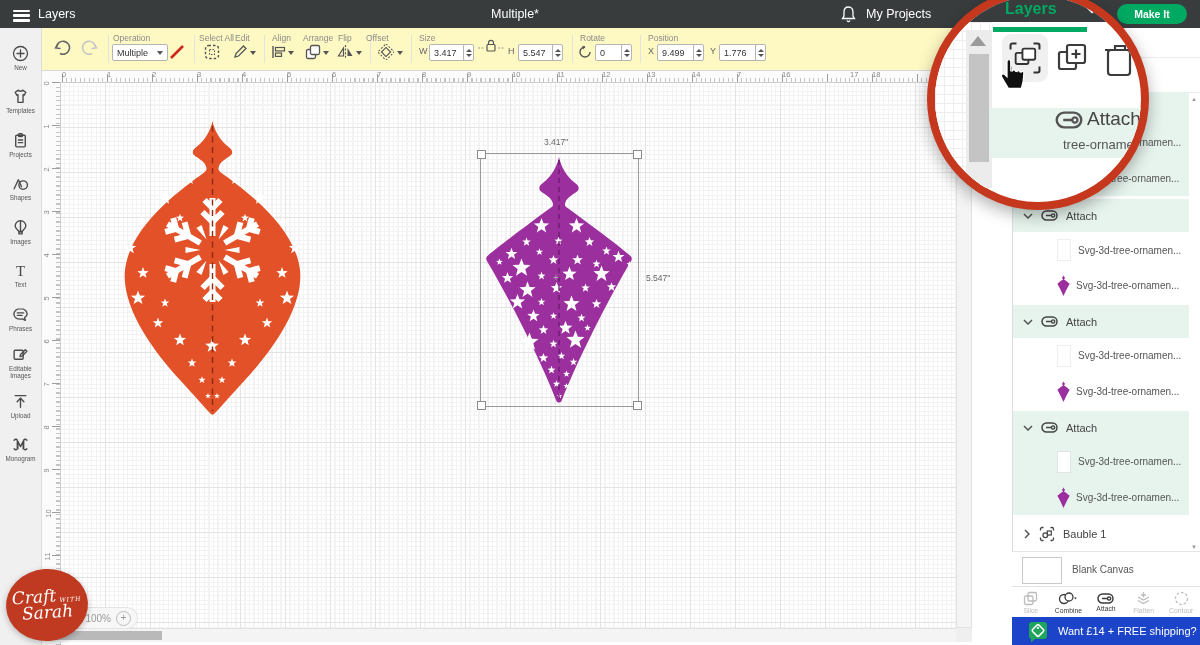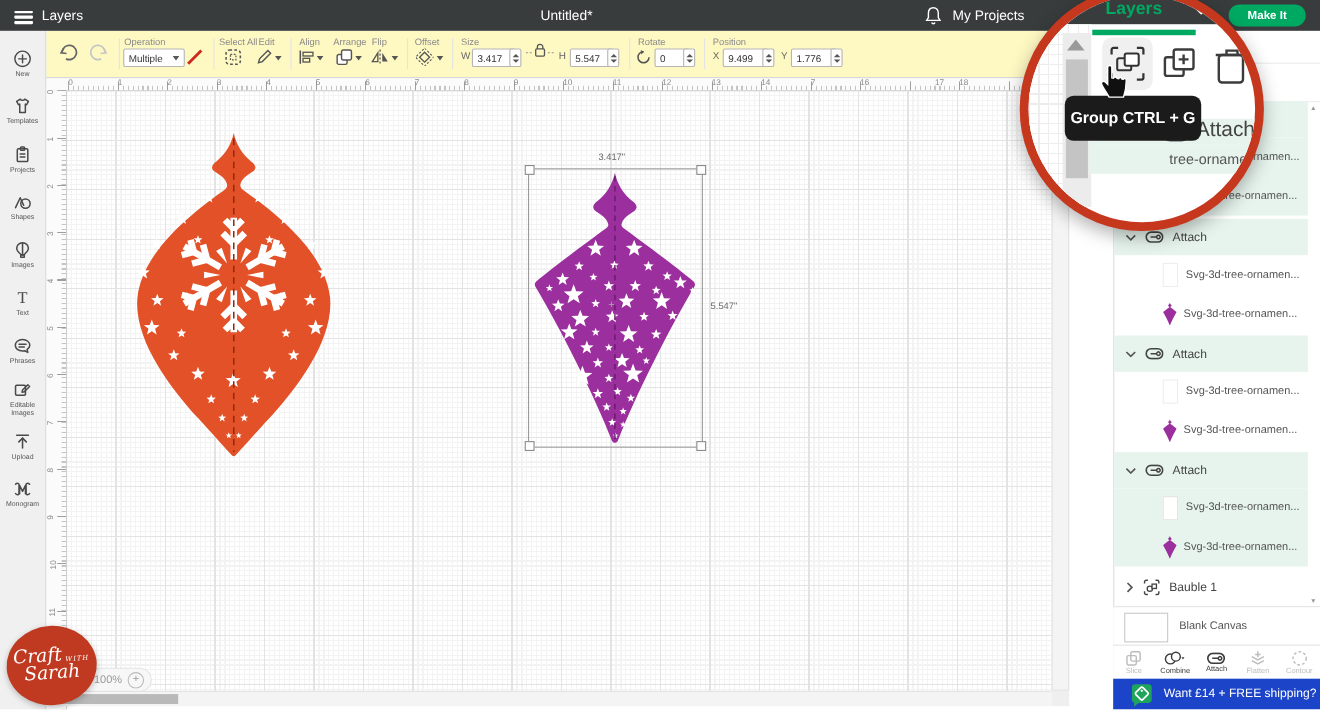--- a/index.html
+++ b/index.html
@@ -108,21 +108,21 @@
   </defs>
 </svg>
 
 <div class="abs topbar">
   <div class="abs burger" style="left:13px;top:7px">
       <span></span>
       <span></span>
       <span></span>
     </div>
   <div class="abs t" style="left:38px;top:7px">Layers</div>
-  <div class="abs t" style="left:455px;top:7px;width:120px;text-align:center">Untitled*</div>
+  <div class="abs t" style="left:455px;top:7px;width:120px;text-align:center">Multiple*</div>
   <svg class="abs" style="left:840px;top:5px" width="17" height="18" viewBox="0 0 17 18">
     <path d="M8.5 2 C5.6 2 4 4.2 4 7 L4 11 L2.5 13.5 L14.5 13.5 L13 11 L13 7 C13 4.2 11.4 2 8.5 2 Z" fill="none" stroke="#fff" stroke-width="1.3"></path>
     <path d="M7 15.5 a1.6 1.6 0 0 0 3 0" fill="none" stroke="#fff" stroke-width="1.3"></path>
   </svg>
   <div class="abs t" style="left:866px;top:7px">My Projects</div>
 </div>
 <div class="abs makeit">Make It</div>
 
 <div class="abs toolbar">
   <svg class="abs" style="left:12px;top:12px" width="18" height="16" viewBox="0 0 18 16">
@@ -172,21 +172,21 @@
   <span class="caret abs" style="left:281px;top:23px"></span>
   <div class="tlabel" style="left:296px">Flip</div>
   <svg class="abs" style="left:295px;top:16px" width="17" height="16">
     <line x1="8.5" y1="1" x2="8.5" y2="15" stroke="#555" stroke-width="1.1" stroke-dasharray="2 1.6"></line>
     <path d="M6.5 4 L6.5 12 L1.5 12 Z" fill="none" stroke="#555" stroke-width="1.2"></path>
     <path d="M10.5 4 L10.5 12 L15.5 12 Z" fill="#555"></path>
   </svg>
   <span class="caret abs" style="left:314px;top:23px"></span>
   <div class="vdiv" style="left:328px"></div>
 
-  <div class="tlabel" style="left:335px">Offset</div>
+  <div class="tlabel" style="left:324px">Offset</div>
   <svg class="abs" style="left:336px;top:16px" width="16" height="16">
     <rect x="4.8" y="4.8" width="6.4" height="6.4" transform="rotate(45 8 8)" fill="none" stroke="#555" stroke-width="1.2"></rect>
     <rect x="2.2" y="2.2" width="11.6" height="11.6" transform="rotate(45 8 8)" fill="none" stroke="#555" stroke-width="1" stroke-dasharray="2 1.6"></rect>
   </svg>
   <span class="caret abs" style="left:355px;top:23px"></span>
   <div class="vdiv" style="left:369px"></div>
 
   <div class="tlabel" style="left:377px">Size</div>
   <span class="abs slab" style="left:377px;top:18px">W</span>
   <div class="num" style="left:387px;top:16px;width:30px">3.417</div>
@@ -688,14 +688,13 @@
   <svg class="abs" style="left:121px;top:46px" width="36" height="36" viewBox="0 0 36 36">
     <rect x="3" y="10" width="17" height="17" rx="2" fill="none" stroke="#3c3c3c" stroke-width="2.2"></rect>
     <rect x="11" y="3" width="18" height="18" rx="2" fill="#fff" stroke="#3c3c3c" stroke-width="2.2"></rect>
     <path d="M20 7.5 V16.5 M15.5 12 H24.5" stroke="#3c3c3c" stroke-width="2.2"></path>
   </svg>
   <svg class="abs" style="left:170px;top:46px" width="30" height="36" viewBox="0 0 30 36">
     <rect x="3" y="8" width="22" height="25" rx="3" fill="none" stroke="#3c3c3c" stroke-width="2.2"></rect>
     <path d="M0 8 H28 M10 8 V4 H20 V8" fill="none" stroke="#3c3c3c" stroke-width="2.2"></path>
   </svg>
 
-  <div class="tooltip">Group CTRL + G</div>
 </div>
 
 </body></html>

